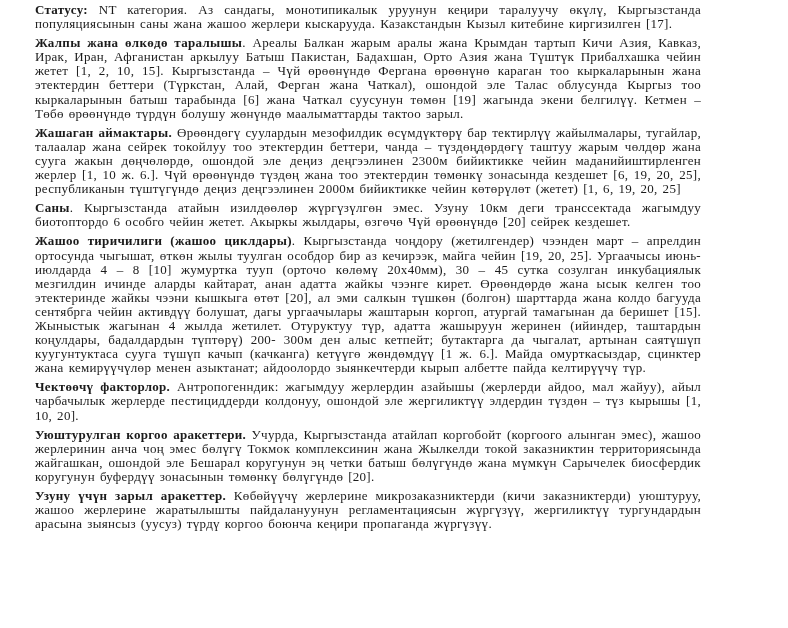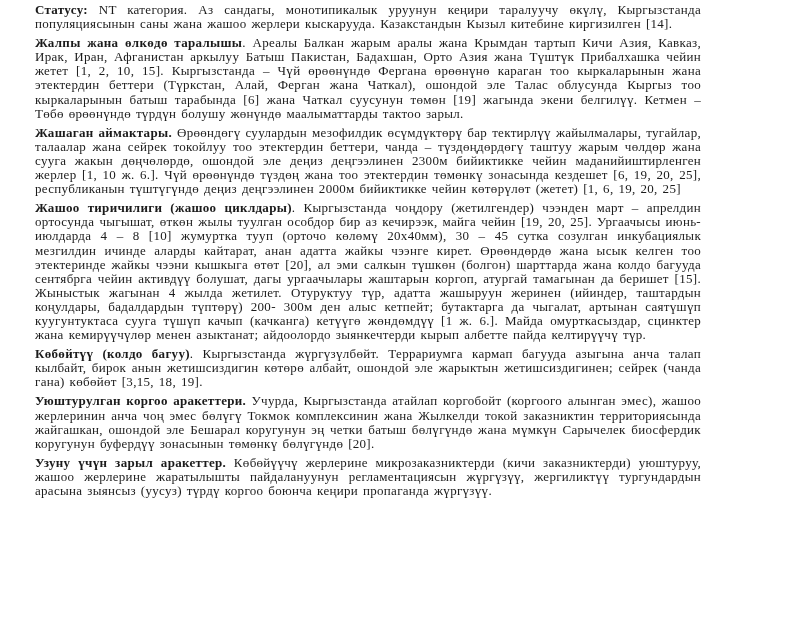--- a/index.html
+++ b/index.html
@@ -30,20 +30,21 @@
     hyphens: none;
   }
   .seg-bold   { font-weight: bold; }
   .seg-italic { }
   .seg-normal { font-weight: normal; }
 </style>
 </head>
 <body style="background: rgb(255, 255, 255);">
 
 <div class="page" style="color: rgb(27, 27, 27);">
-    <p class="para"><span class="seg-bold">Статусу: </span><span class="seg-italic">NT </span><span class="seg-normal">категория. Аз сандагы, монотипикалык уруунун кеңири таралуучу өкүлү, Кыргызстанда популяциясынын саны жана жашоо жерлери кыскарууда. Казакстандын Кызыл китебине киргизилген [14].</span></p>
+    <p class="para"><span class="seg-bold">Статусу: </span><span class="seg-italic">NT </span><span class="seg-normal">категория. Аз сандагы, монотипикалык уруунун кеңири таралуучу өкүлү, Кыргызстанда популяциясынын саны жана жашоо жерлери кыскарууда. Казакстандын Кызыл китебине киргизилген [17].</span></p>
     <p class="para"><span class="seg-bold">Жалпы жана өлкөдө таралышы</span><span class="seg-normal">. Ареалы Балкан жарым аралы жана Крымдан тартып Кичи Азия, Кавказ, Ирак, Иран, Афганистан аркылуу Батыш Пакистан, Бадахшан, Орто Азия жана Түштүк Прибалхашка чейин жетет [1, 2, 10, 15]. Кыргызстанда – Чүй өрөөнүндө Фергана өрөөнүнө караган тоо кыркаларынын жана этектердин беттери (Түркстан, Алай, Ферган жана Чаткал), ошондой эле Талас облусунда Кыргыз тоо кыркаларынын батыш тарабында [6] жана Чаткал суусунун төмөн [19] жагында экени белгилүү. Кетмен – Төбө өрөөнүндө түрдүн болушу жөнүндө маалыматтарды тактоо зарыл.</span></p>
     <p class="para"><span class="seg-bold">Жашаган аймактары.</span><span class="seg-normal"> Өрөөндөгү суулардын мезофилдик өсүмдүктөрү бар тектирлүү жайылмалары, тугайлар, талаалар жана сейрек токойлуу тоо этектердин беттери, чанда – түздөңдөрдөгү таштуу жарым чөлдөр жана сууга жакын дөңчөлөрдө, ошондой эле деңиз деңгээлинен 2300м бийиктикке чейин маданийиштирленген жерлер [1, 10 ж. 6.]. Чүй өрөөнүндө түздөң жана тоо этектердин төмөнкү зонасында кездешет [6, 19, 20, 25], республиканын түштүгүндө деңиз деңгээлинен 2000м бийиктикке чейин көтөрүлөт (жетет) [1, 6, 19, 20, 25]</span></p>
+    <p class="para"><span class="seg-bold">Саны</span><span class="seg-normal">. Кыргызстанда атайын изилдөөлөр жүргүзүлгөн эмес. Узуну 10км деги транссектада жагымдуу биотоптордо 6 особго чейин жетет. Акыркы жылдары, өзгөчө Чүй өрөөнүндө [20] сейрек кездешет.</span></p>
     <p class="para"><span class="seg-bold">Жашоо тиричилиги (жашоо циклдары)</span><span class="seg-normal">. Кыргызстанда чоңдору (жетилгендер) чээнден март – апрелдин ортосунда чыгышат, өткөн жылы туулган особдор бир аз кечирээк, майга чейин [19, 20, 25]. Ургаачысы июнь-июлдарда 4 – 8 [10] жумуртка тууп (орточо көлөмү 20х40мм), 30 – 45 сутка созулган инкубациялык мезгилдин ичинде аларды кайтарат, анан адатта жайкы чээнге кирет. Өрөөндөрдө жана ысык келген тоо этектеринде жайкы чээни кышкыга өтөт [20], ал эми салкын түшкөн (болгон) шарттарда жана колдо багууда сентябрга чейин активдүү болушат, дагы ургаачылары жаштарын коргоп, атургай тамагынан да беришет [15]. Жыныстык жагынан 4 жылда жетилет. Отуруктуу түр, адатта жашыруун жеринен (ийиндер, таштардын коңулдары, бадалдардын түптөрү) 200- 300м ден алыс кетпейт; бутактарга да чыгалат, артынан саятүшүп куугунтуктаса сууга түшүп качып (качканга) кетүүгө жөндөмдүү [1 ж. 6.]. Майда омурткасыздар, сцинктер жана кемирүүчүлөр менен азыктанат; айдоолордо зыянкечтерди кырып албетте пайда келтирүүчү түр.</span></p>
-    <p class="para"><span class="seg-bold">Көбөйтүү (колдо багуу)</span><span class="seg-normal">. Кыргызстанда жүргүзүлбөйт. Террариумга кармап багууда азыгына анча талап кылбайт, бирок анын жетишсиздигин көтөрө албайт, ошондой эле жарыктын жетишсиздигинен; сейрек (чанда гана) көбөйөт [3,15, 18, 19].</span></p>
+    <p class="para"><span class="seg-bold">Чектөөчү факторлор.</span><span class="seg-normal"> Антропогенндик: жагымдуу жерлердин азайышы (жерлерди айдоо, мал жайуу), айыл чарбачылык жерлерде пестициддерди колдонуу, ошондой эле жергиликтүү элдердин түздөн – түз кырышы [1, 10, 20].</span></p>
     <p class="para"><span class="seg-bold">Уюштурулган коргоо аракеттери.</span><span class="seg-normal"> Учурда, Кыргызстанда атайлап коргобойт (коргоого алынган эмес), жашоо жерлеринин анча чоң эмес бөлүгү Токмок комплексинин жана Жылкелди токой заказниктин территориясында жайгашкан, ошондой эле Бешарал коругунун эң четки батыш бөлүгүндө жана мүмкүн Сарычелек биосфердик коругунун буфердүү зонасынын төмөнкү бөлүгүндө [20].</span></p>
     <p class="para"><span class="seg-bold">Узуну үчүн зарыл аракеттер.</span><span class="seg-normal"> Көбөйүүчү жерлерине микрозаказниктерди (кичи заказниктерди) уюштуруу, жашоо жерлерине жаратылышты пайдалануунун регламентациясын жүргүзүү, жергиликтүү тургундардын арасына зыянсыз (уусуз) түрдү коргоо боюнча кеңири пропаганда жүргүзүү.</span></p>
   </div>
 
 </body></html>

